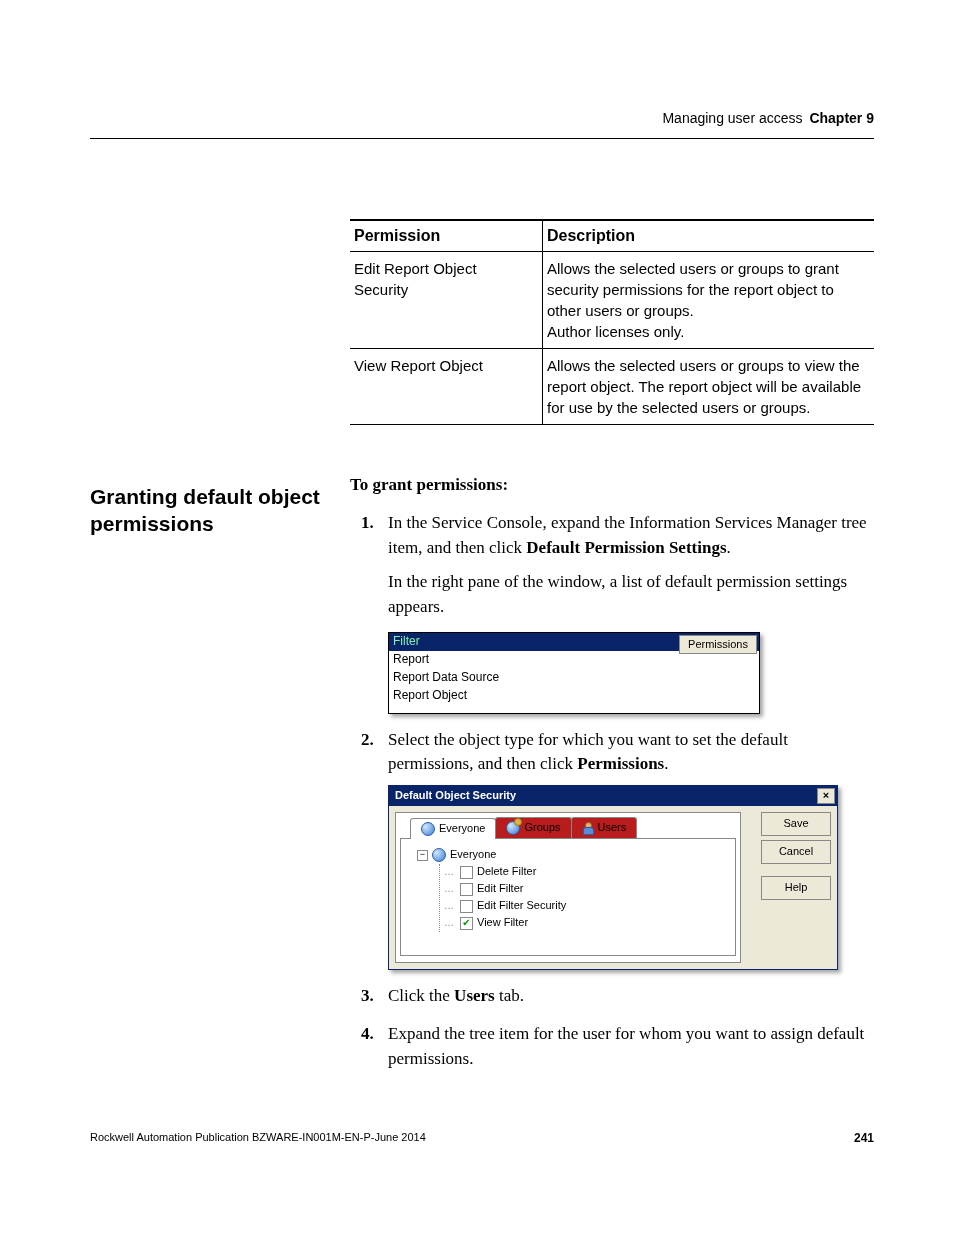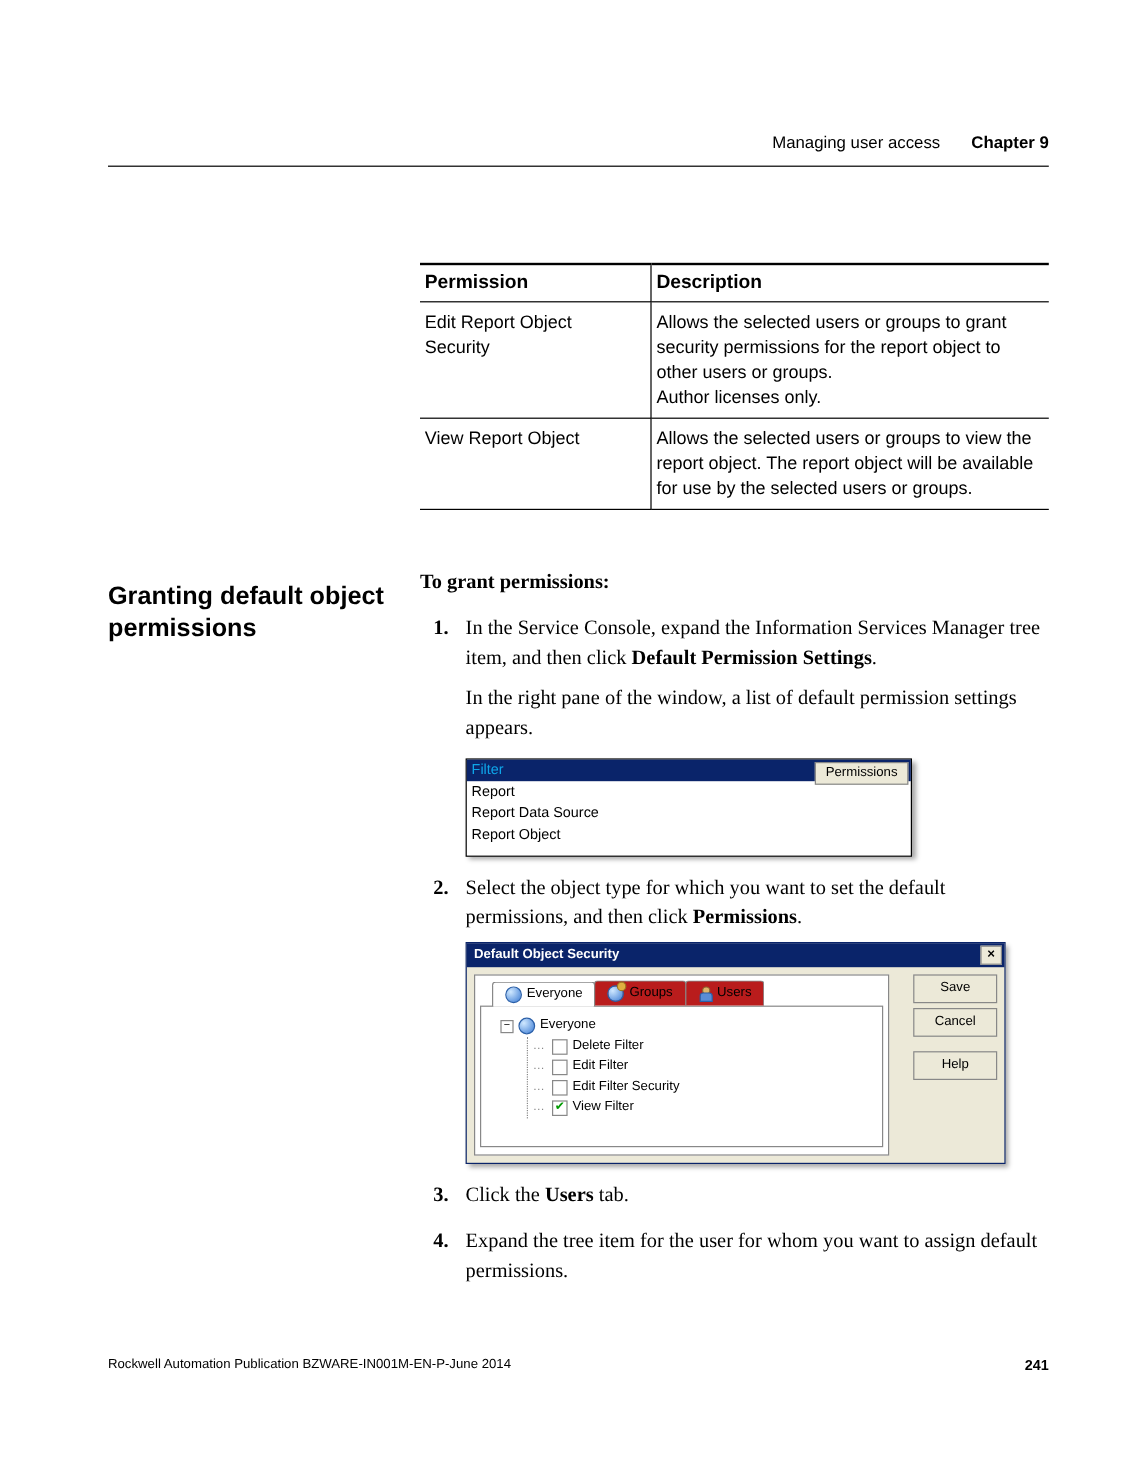--- a/index.html
+++ b/index.html
@@ -21,21 +21,21 @@
     top: 110px;
     right: 80px;
     font-family: "Segoe UI", Arial, sans-serif;
     font-size: 14px;
   }
   .running-header .light {
     font-weight: 400;
   }
   .running-header .bold {
     font-weight: 700;
-    margin-left: 22px;
+    margin-left: 3px;
   }
   .header-rule {
     position: absolute;
     top: 138px;
     left: 90px;
     right: 80px;
     height: 1px;
     background: #000;
   }
   .content {
@@ -130,21 +130,21 @@
     position: relative;
   }
   .shot1-row {
     display: flex;
     align-items: center;
     height: 18px;
     padding: 0 4px;
   }
   .shot1-selected {
     background: #0a246a;
-    color: #0ea5e9;
+    color: #86efac;
   }
   .shot1-permbtn {
     position: absolute;
     top: 2px;
     right: 2px;
     width: 78px;
     height: 19px;
     border: 1px solid #888;
     background: #ece9d8;
     font-size: 11px;

